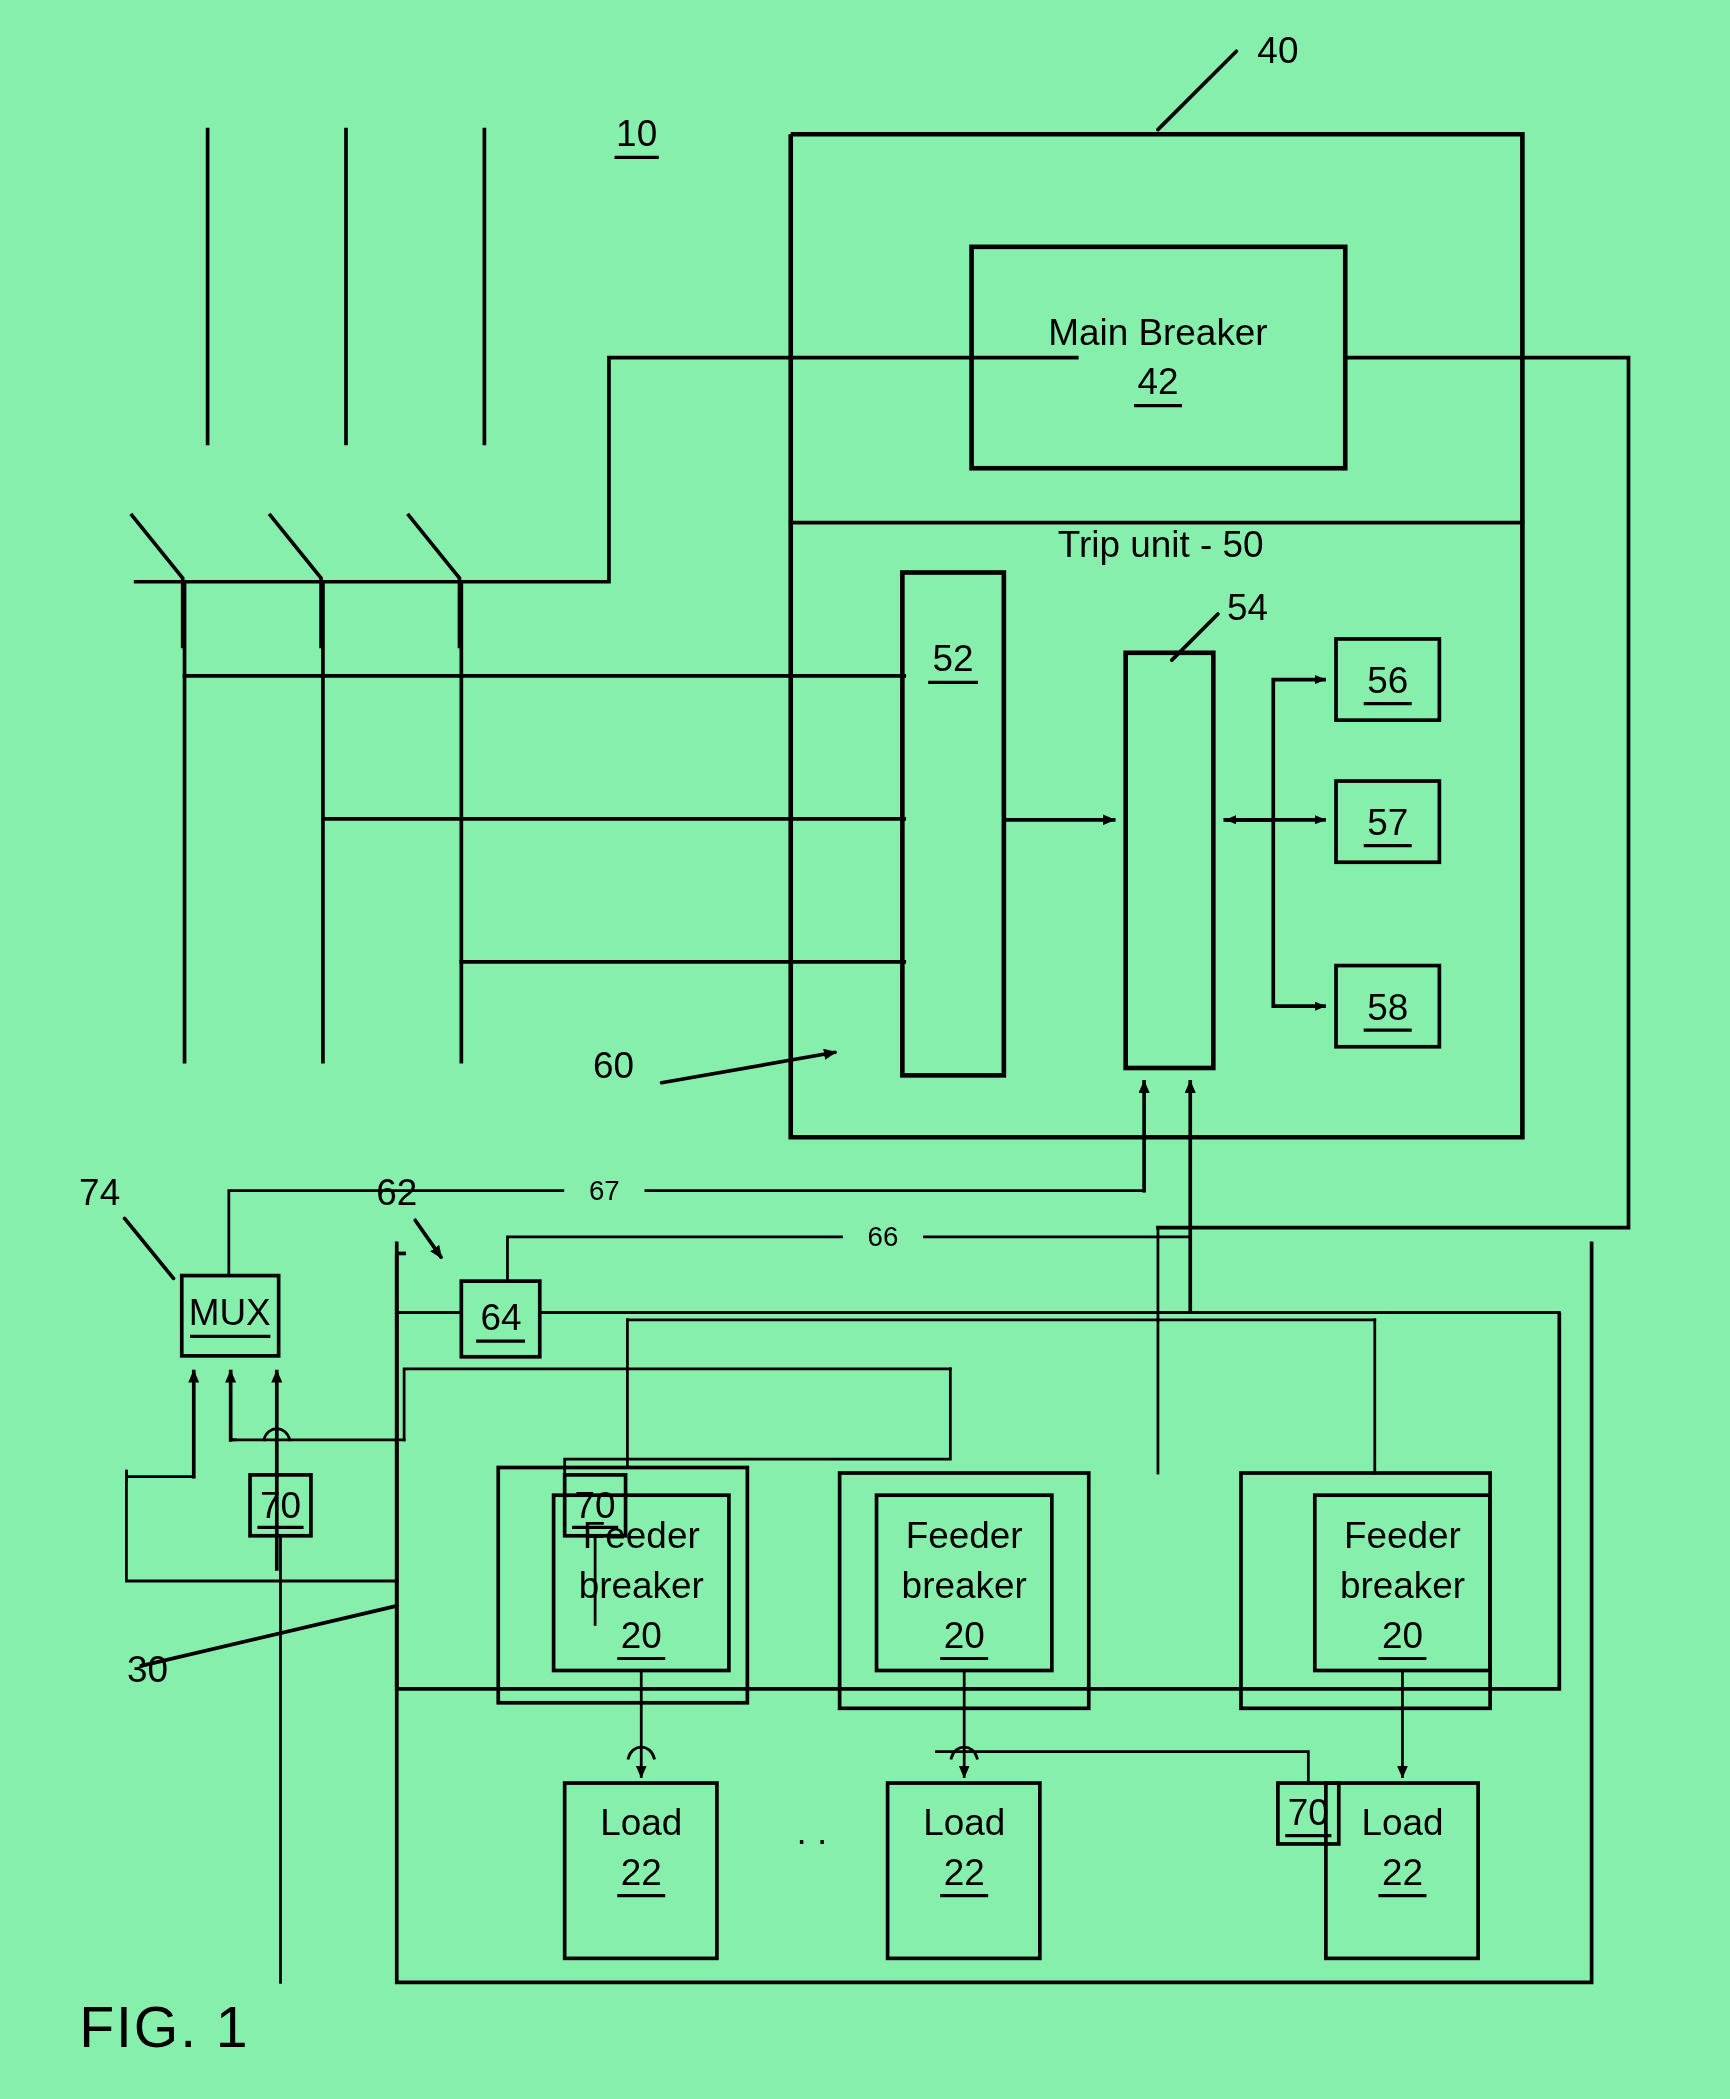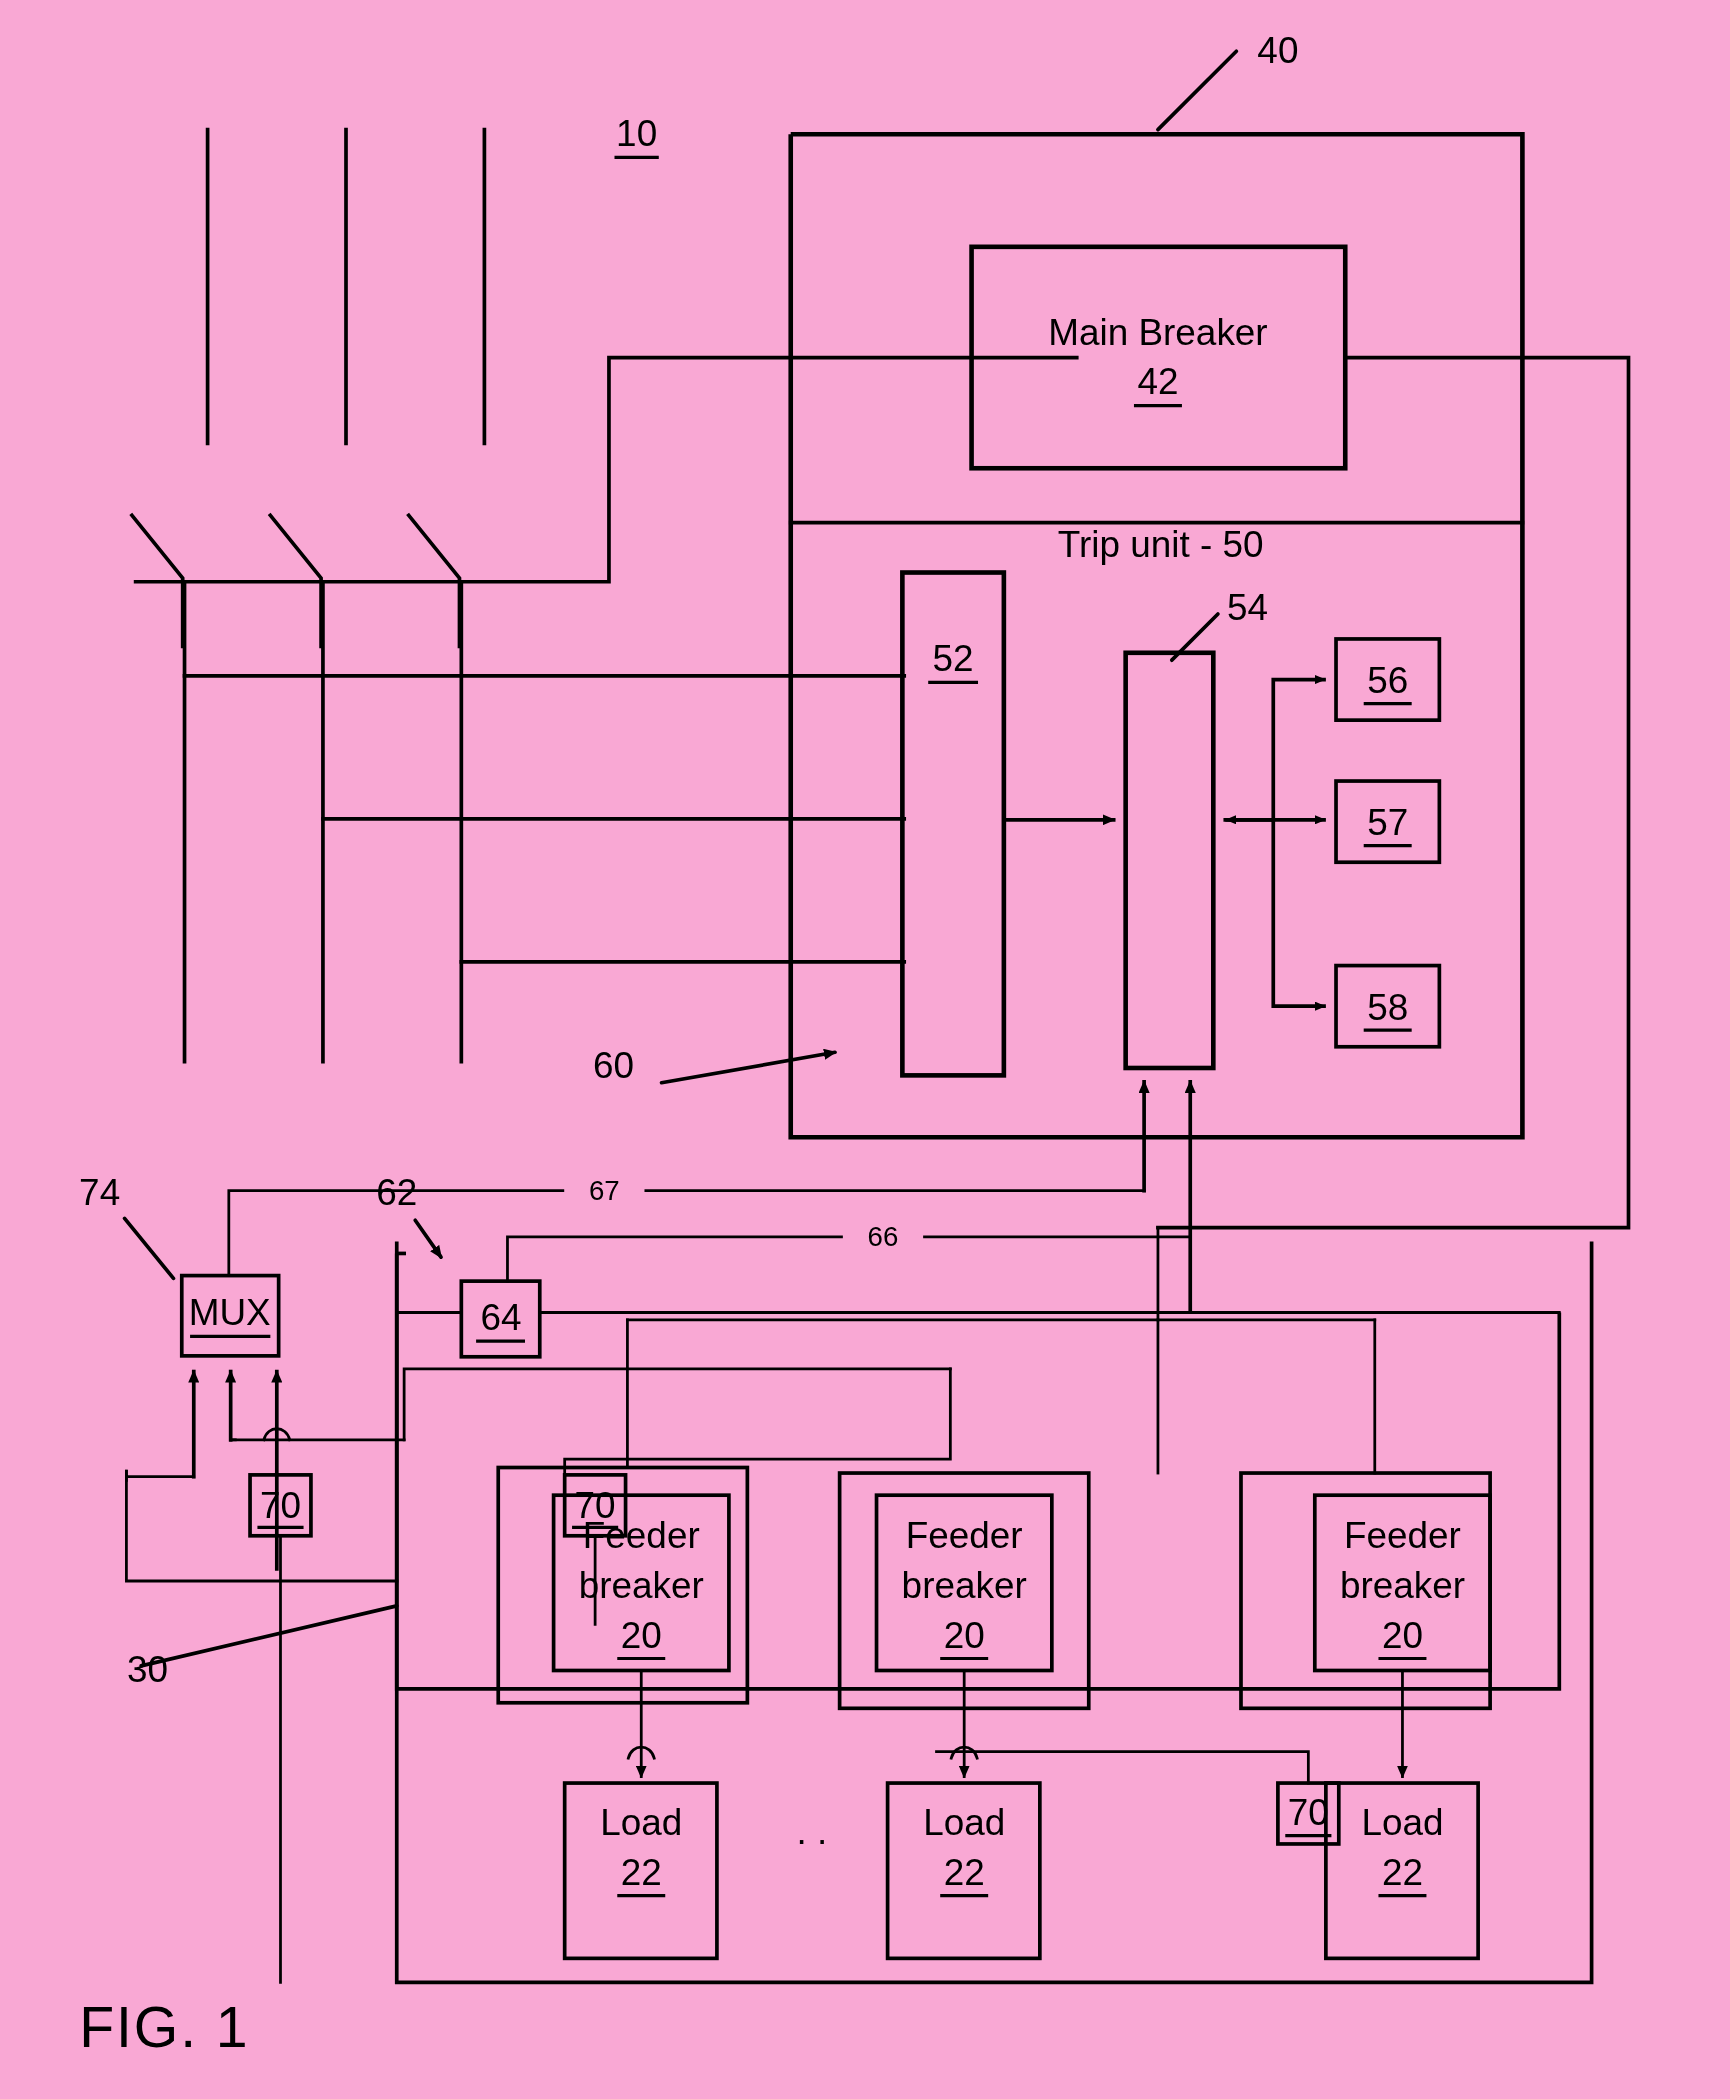--- a/index.html
+++ b/index.html
@@ -10,21 +10,21 @@
   body {
     width: 1730px;
     height: 2100px;
     font-family: "Liberation Sans", sans-serif;
     overflow: hidden;
   }
   #figure-root {
     position: relative;
     width: 1730px;
     height: 2100px;
-    background: #f9a8d4;
+    background: #86efac;
   }
   svg#diagram {
     display: block;
     width: 1730px;
     height: 2100px;
   }
   .wire {
     fill: none;
     stroke: #000000;
     stroke-width: 4;

